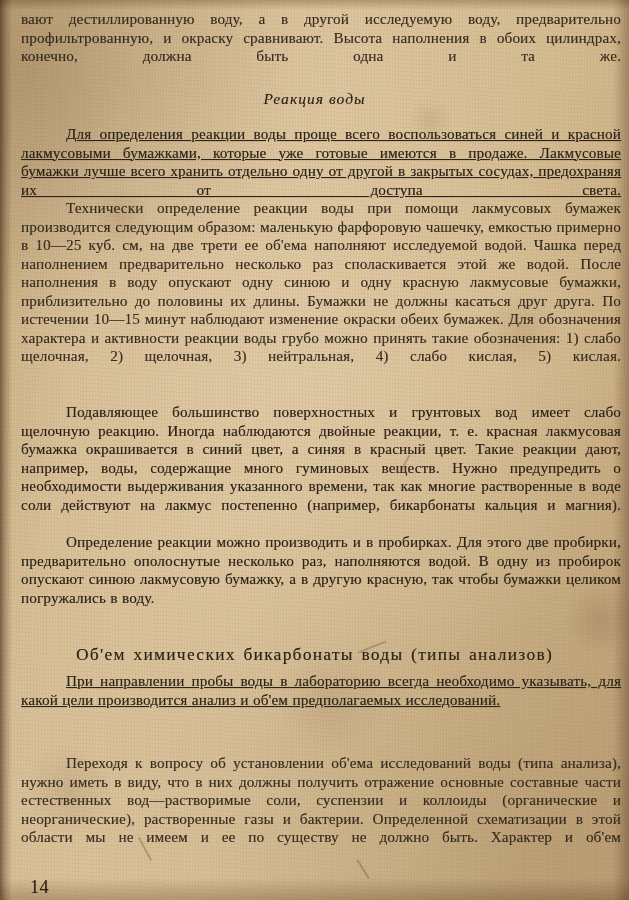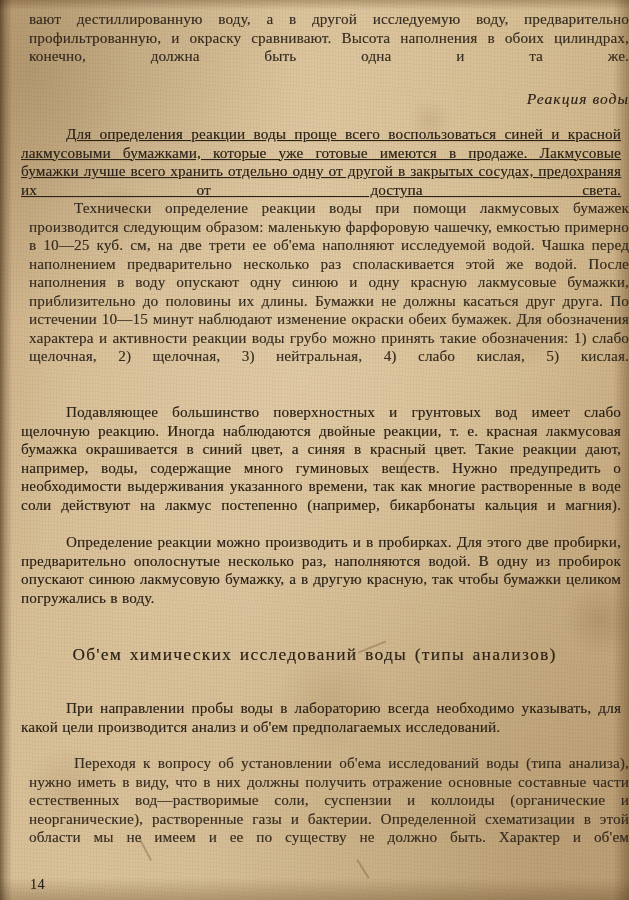--- a/index.html
+++ b/index.html
@@ -111,45 +111,45 @@
     text-rendering: optimizeLegibility;
     text-shadow: 0.35px 0.25px 0 rgba(60,44,26,0.45);
   }
   .para.indent { text-indent: 45px; }
   .para.last-justify { text-align-last: justify; }
 
   .head-italic {
     position: absolute;
     left: 0;
     width: 629px;
-    text-align: right;
+    text-align: center;
     font-style: italic;
     font-size: 15.4px;
     letter-spacing: 1.1px;
     text-shadow: 0.35px 0.25px 0 rgba(60,44,26,0.4);
   }
   .head-section {
     position: absolute;
     left: 0;
     width: 629px;
     text-align: center;
     font-size: 17.3px;
     letter-spacing: 1.35px;
     word-spacing: 2px;
     text-shadow: 0.4px 0.3px 0 rgba(60,44,26,0.45);
   }
   .folio {
     position: absolute;
     left: 30px;
-    font-size: 14px;
+    font-size: 18px;
     letter-spacing: 0.6px;
     text-shadow: 0.3px 0.2px 0 rgba(60,44,26,0.4);
   }
   
-  .inkfade-a { opacity: .93; margin-left: 8px; }
+  .inkfade-a { opacity: .93; }
 </style>
 </head>
 <body>
 
 <div id="page">
 
   <div class="edge-top"></div>
   <div class="edge-left"></div>
   <div class="edge-right"></div>
   <div class="edge-bottom"></div>
@@ -166,22 +166,22 @@
     <div class="head-italic" style="top:90px;">Реакция воды</div>
 
     <div class="para indent last-justify" style="top:125px;text-decoration:underline;">Для определения реакции воды проще всего воспользоваться синей и красной лакмусовыми бумажками, которые уже готовые имеются в продаже. Лакмусовые бумажки лучше всего хранить отдельно одну от другой в закрытых сосудах, предохраняя их от доступа света.</div>
 
     <div class="para indent last-justify inkfade-a" style="top:199px;">Технически определение реакции воды при помощи лакмусовых бумажек производится следующим образом: маленькую фарфоровую чашечку, емкостью примерно в 10—25 куб. см, на две трети ее об'ема наполняют исследуемой водой. Чашка перед наполнением предварительно несколько раз споласкивается этой же водой. После наполнения в воду опускают одну синюю и одну красную лакмусовые бумажки, приблизительно до половины их длины. Бумажки не должны касаться друг друга. По истечении 10—15 минут наблюдают изменение окраски обеих бумажек. Для обозначения характера и активности реакции воды грубо можно принять такие обозначения: 1) слабо щелочная, 2) щелочная, 3) нейтральная, 4) слабо кислая, 5) кислая.</div>
 
     <div class="para indent last-justify" style="top:403px;">Подавляющее большинство поверхностных и грунтовых вод имеет слабо щелочную реакцию. Иногда наблюдаются двойные реакции, т. е. красная лакмусовая бумажка окрашивается в синий цвет, а синяя в красный цвет. Такие реакции дают, например, воды, содержащие много гуминовых веществ. Нужно предупредить о необходимости выдерживания указанного времени, так как многие растворенные в воде соли действуют на лакмус постепенно (например, бикарбонаты кальция и магния).</div>
 
     <div class="para indent" style="top:533px;font-family:Liberation Serif, serif;">Определение реакции можно производить и в пробирках. Для этого две пробирки, предварительно ополоснутые несколько раз, наполняются водой. В одну из пробирок опускают синюю лакмусовую бумажку, а в другую красную, так чтобы бумажки целиком погружались в воду.</div>
 
-    <div class="head-section" style="top:645px;">Об'ем химических исследований воды (типы анализов)</div>
+    <div class="head-section" style="top:645px;">Об'ем химических бикарбонаты воды (типы анализов)</div>
 
-    <div class="para indent" style="top:699px;">При направлении пробы воды в лабораторию всегда необходимо указывать, для какой цели производится анализ и об'ем предполагаемых исследований.</div>
+    <div class="para indent" style="top:672px;text-decoration:underline;">При направлении пробы воды в лабораторию всегда необходимо указывать, для какой цели производится анализ и об'ем предполагаемых исследований.</div>
 
     <div class="para indent last-justify inkfade-a" style="top:754px;">Переходя к вопросу об установлении об'ема исследований воды (типа анализа), нужно иметь в виду, что в них должны получить отражение основные составные части естественных вод—растворимые соли, суспензии и коллоиды (органические и неорганические), растворенные газы и бактерии. Определенной схематизации в этой области мы не имеем и ее по существу не должно быть. Характер и об'ем</div>
 
     <div class="folio" style="top:877px;">14</div>
 
   </div>
 </div>
 
 </body></html>

